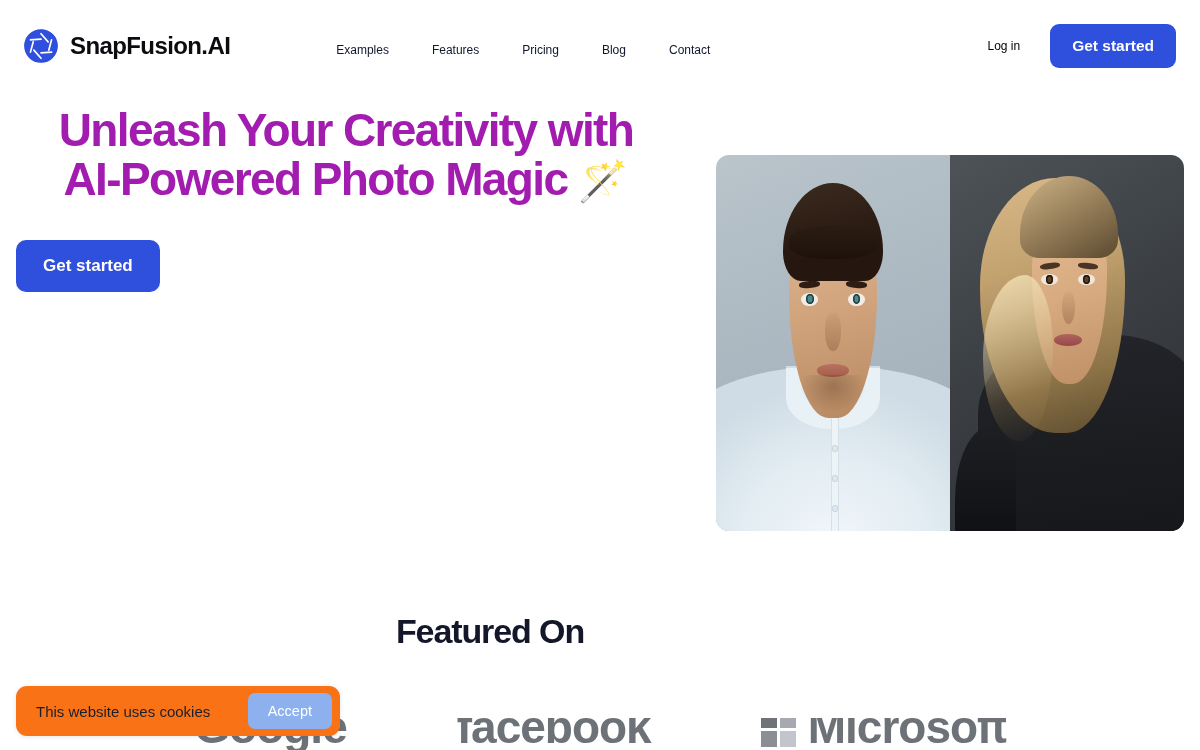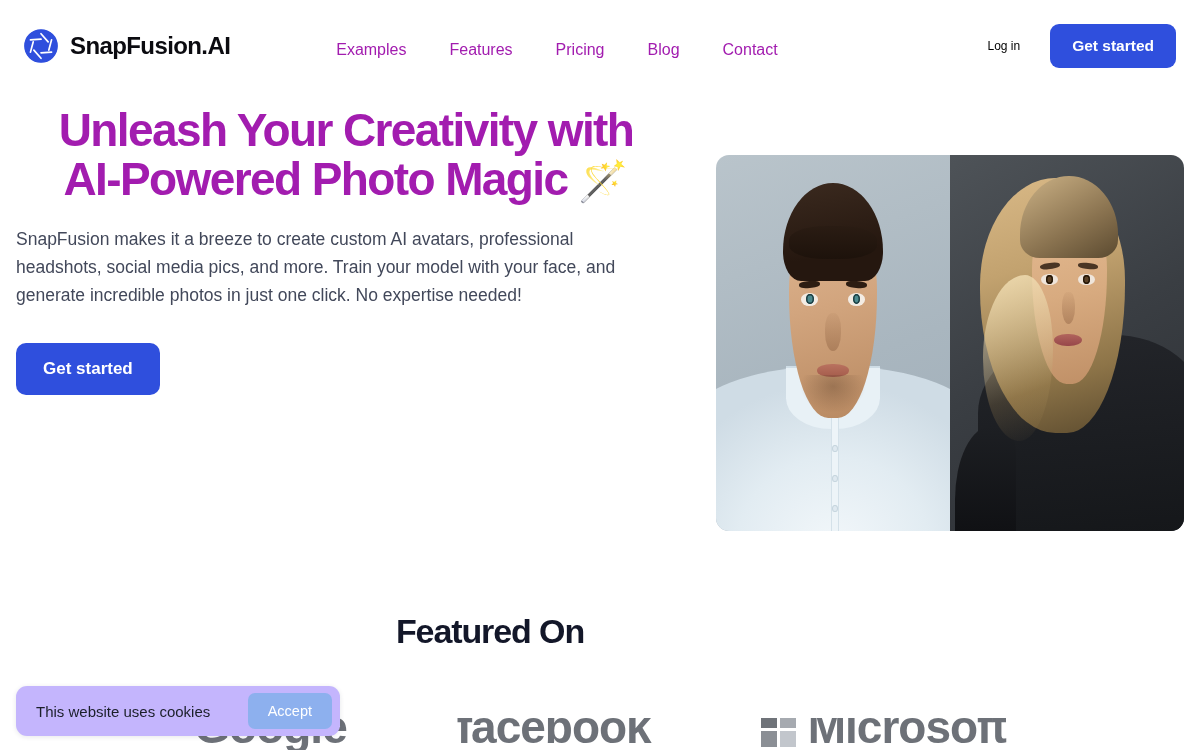--- a/index.html
+++ b/index.html
@@ -26,21 +26,21 @@
   .brand-name {
     font-size:24px; font-weight:bold; color:#0b0b10;
     letter-spacing:-0.6px; white-space:nowrap;
   }
 
   .nav {
     display:flex; align-items:center; gap:43px;
     margin-left:106px;
   }
   .nav-link {
-    font-size:16px; color:#a21caf; text-decoration:none;
+    font-size:12px; color:#0f172a; text-decoration:none;
     white-space:nowrap; cursor:pointer;margin-top:8px;
   }
 
   .header-right {
     margin-left:auto; display:flex; align-items:center; gap:30px;
   }
   .login-link {
     font-size:12px; color:#000000; text-decoration:none;
     cursor:pointer; white-space:nowrap;
   }
@@ -219,21 +219,21 @@
   .ms-grid i { display:block; width:16px; height:16px; }
   .ms-grid i:nth-child(1){ background:#6f7379; }
   .ms-grid i:nth-child(2){ background:#a6aab0; }
   .ms-grid i:nth-child(3){ background:#8b8f95; }
   .ms-grid i:nth-child(4){ background:#c2c6cc; }
 
   
   .cookie {
     position:absolute; left:16px; top:686px;
     width:324px; height:50px;
-    background:#c4b5fd; border-radius:11px;
+    background:#f97316; border-radius:11px;
     box-shadow:0 1px 5px rgba(20,30,60,.10);
     display:flex; align-items:center;
     padding:0 8px 0 20px; gap:16px;
     z-index:20;
   }
   .cookie-text { font-size:15px; color:#1b1f2a; white-space:nowrap; }
   .cookie-accept {
     margin-left:auto;
     background:#8db0ee; color:#ffffff;
     font-size:14.5px; border:none; border-radius:7px;
@@ -279,21 +279,20 @@
       <button class="btn-primary">Get started</button>
     </div>
   </div>
 
   <div class="hero-left">
     <h1 class="hero-title">
       <span>Unleash Your Creativity with</span><br>
       <span>AI-Powered Photo Magic</span>
       <span class="wand">🪄</span>
     </h1>
-    <p class="hero-sub">SnapFusion makes it a breeze to create custom AI avatars, professional headshots, social media pics, and more. Train your model with your face, and generate incredible photos in just one click. No expertise needed!</p>
     <button class="hero-cta">Get started</button>
   </div>
 
   <div class="hero-images">
     <div class="photo photo-male">
       <div class="m-shirt"></div>
       <div class="m-neck"></div>
       <div class="m-collar"></div>
       <div class="m-placket"></div>
       <div class="m-btn" style="bottom:21%"></div>

